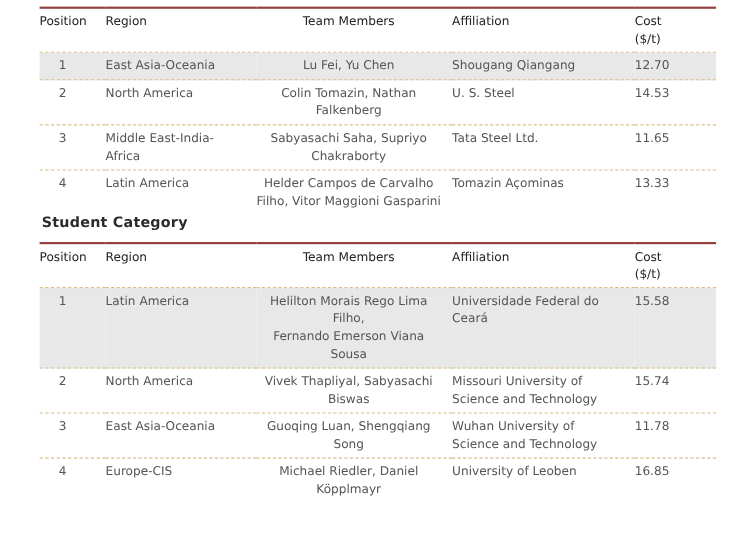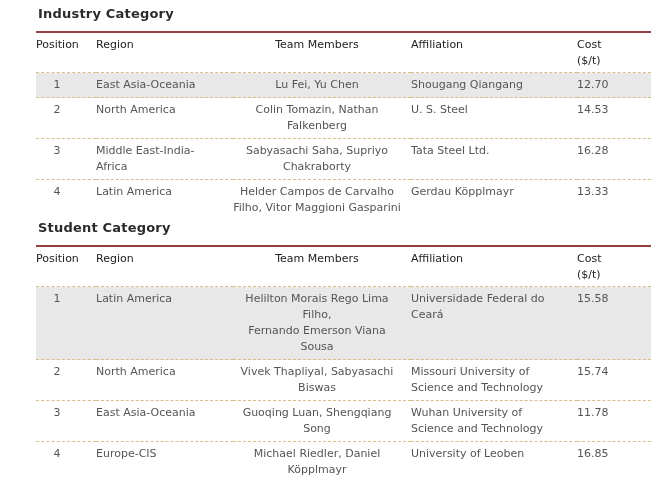--- a/index.html
+++ b/index.html
@@ -54,21 +54,20 @@
   .col-affil { width: 166px; }
   .col-cost  { width: 74px; padding-right: 0; margin-left: 40px; }
   td.col-pos { text-align: center; padding-right: 18px; }
   th.col-team{ text-align: center; }
 </style>
 </head>
 <body>
 
 <div class="content">
 
-  <h2 class="section-title">Industry Category</h2>
 
   <table class="results">
     <thead>
       <tr>
         <th class="col-pos">Position</th>
         <th class="col-region">Region</th>
         <th class="col-team">Team Members</th>
         <th class="col-affil">Affiliation</th>
         <th class="col-cost">Cost
 ($/t)</th>
@@ -87,27 +86,27 @@
         <td class="col-region">North America</td>
         <td class="col-team">Colin Tomazin, Nathan Falkenberg</td>
         <td class="col-affil">U. S. Steel</td>
         <td class="col-cost">14.53</td>
       </tr>
       <tr>
         <td class="col-pos">3</td>
         <td class="col-region">Middle East-India-Africa</td>
         <td class="col-team">Sabyasachi Saha, Supriyo Chakraborty</td>
         <td class="col-affil">Tata Steel Ltd.</td>
-        <td class="col-cost">16.28</td>
+        <td class="col-cost">11.65</td>
       </tr>
       <tr>
         <td class="col-pos">4</td>
         <td class="col-region">Latin America</td>
         <td class="col-team">Helder Campos de Carvalho Filho, Vitor Maggioni Gasparini</td>
-        <td class="col-affil">Gerdau Köpplmayr</td>
+        <td class="col-affil">Tomazin Açominas</td>
         <td class="col-cost">13.33</td>
       </tr>
     </tbody>
   </table>
 
   <h2 class="section-title second">Student Category</h2>
 
   <table class="results">
     <thead>
       <tr>

